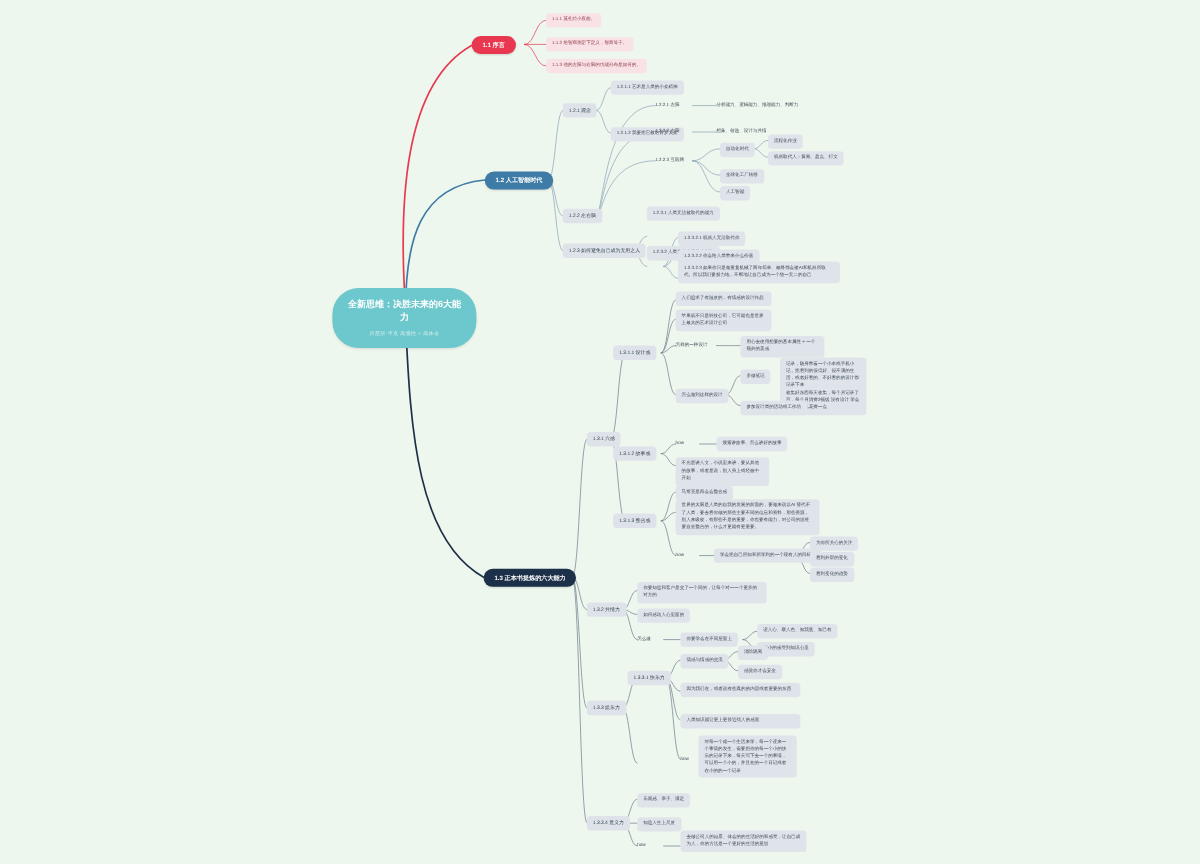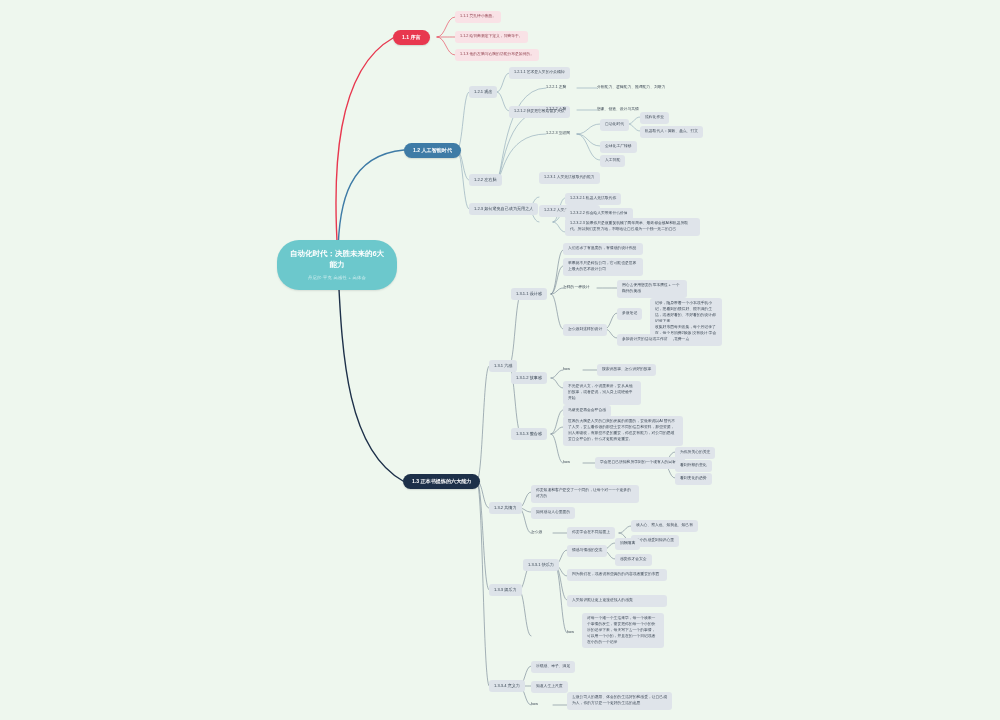--- a/index.html
+++ b/index.html
@@ -149,21 +149,21 @@
 
         <path d="M519 686 C 525 686 525 666 531 666"></path>
         <path d="M519 686 C 525 686 525 686 531 686"></path>
         <path d="M519 686 C 525 686 525 705 531 705"></path>
         <path d="M553 705 L 567 705"></path>
       </g>
     </g>
   </svg>
 
   <div class="node root" style="left:277px;top:240px;width:120px;">
-    <span>自动化时代：决胜未来的6大能力</span>
+    <span>全新思维：决胜未来的6大能力</span>
     <span class="sub">丹尼尔·平克  高感性 + 高体会</span>
   </div>
 
   <div class="node l1 red" style="left:393px;top:30px;">1.1 序言</div>
 
   <div class="node l3 pink nw" style="left:455px;top:11px;">1.1.1 莫扎特小夜曲。</div>
   <div class="node l3 pink nw" style="left:455px;top:31px;">1.1.2 给智商测定下定义，智商等于。</div>
   <div class="node l3 pink nw" style="left:455px;top:49px;">1.1.3 他的左脑与右脑的功能分布是如何的。</div>
 
   <div class="node l1 blue" style="left:404px;top:143px;">1.2 人工智能时代</div>

